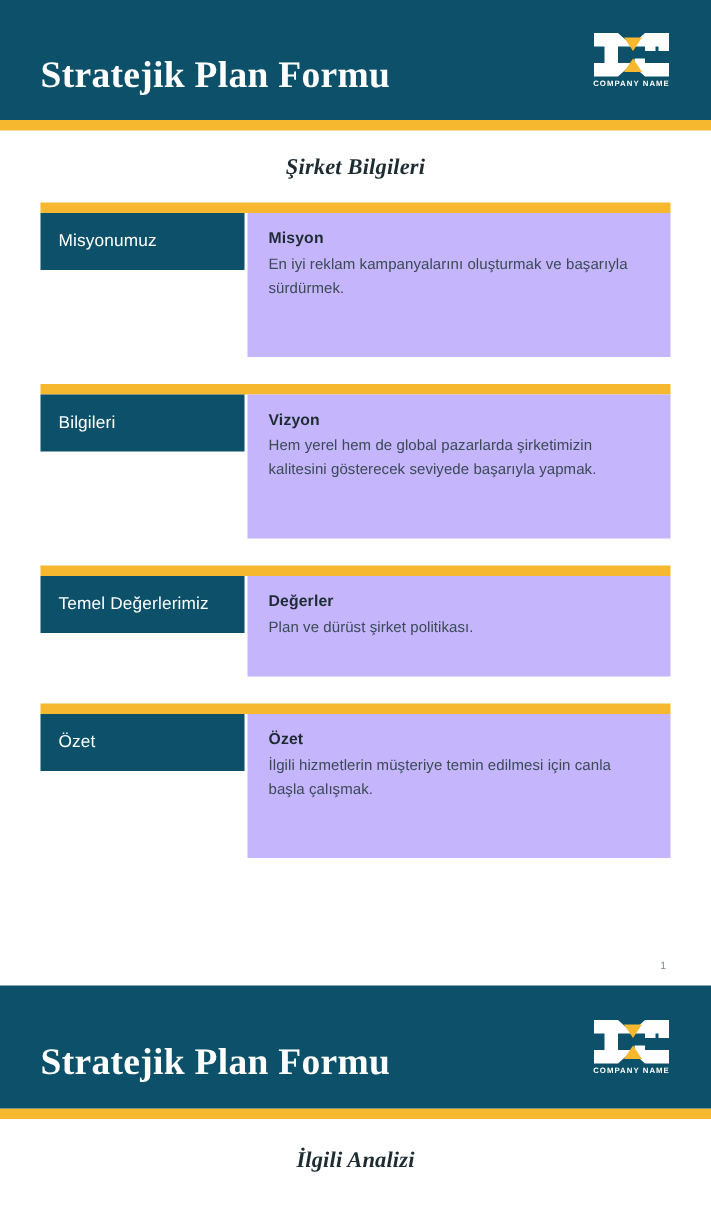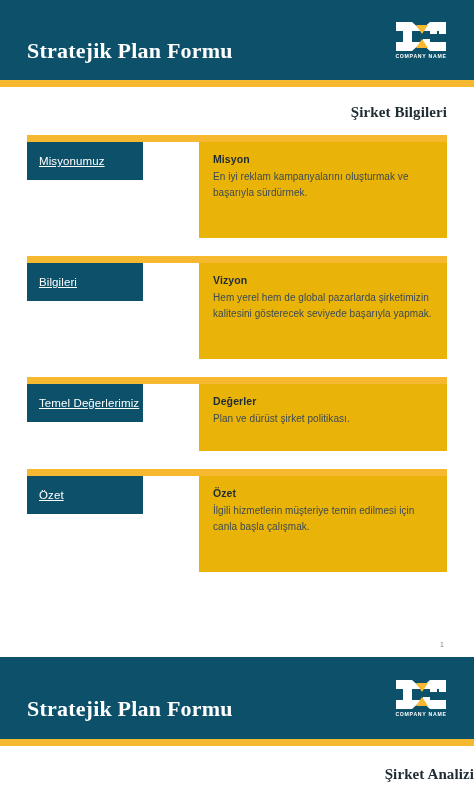--- a/index.html
+++ b/index.html
@@ -29,21 +29,21 @@
     align-items: center;
     justify-content: space-between;
     padding: 0 27px;
   }
   .banner.bottom { height: 82px; }
 
   .banner-title {
     color: #ffffff;
     font-family: "Liberation Serif", serif;
     font-weight: bold;
-    font-size: 22px;
+    font-size: 25px;
     letter-spacing: 0.2px;
     white-space: nowrap;
     margin-top: 21px;
   }
 
   .banner-rule {
     width: 100%;
     height: 7px;
     background: #f5b82e;
   }
@@ -65,27 +65,28 @@
     line-height: 1;
     white-space: nowrap;
   }
 
   
   .sheet {
     padding: 0 27px;
   }
 
   .section-title {
-    text-align: right;
+    text-align: center;
     font-family: "Liberation Serif", serif;
     font-weight: bold;
     font-size: 15px;
     color: #1d2b33;
     padding: 17px 0 14px 0;
     letter-spacing: 0.1px;
+    font-style: italic;
   }
 
   .section-title.bottom { padding: 20px 0 0 0; }
 
   
   .card {
     position: relative;
     margin-bottom: 18px;
   }
   .card-accent {
@@ -95,42 +96,40 @@
   }
   .card-body {
     position: relative;
     display: flex;
     align-items: stretch;
   }
   .card-label {
     position: absolute;
     left: 0;
     top: 0;
-    width: 116px;
+    width: 136px;
     height: 38px;
     background: #0c5069;
     color: #ffffff;
     font-size: 11.5px;
     display: flex;
     align-items: center;
     padding-left: 12px;
     z-index: 2;
     letter-spacing: 0.1px;
-    text-decoration: underline;
   }
   .card-spacer {
     width: 138px;
     flex: 0 0 138px;
     background: transparent;
   }
   .card-content {
     flex: 1 1 auto;
-    background: #eab308;
+    background: #c4b5fd;
     padding: 11px 14px 10px 14px;
-    margin-left: 34px;
   }
   .card-content-title {
     font-size: 10.5px;
     font-weight: bold;
     color: #1d2b33;
     margin-bottom: 4px;
     letter-spacing: 0.1px;
   }
   .card-content-text {
     font-size: 10px;
@@ -250,16 +249,16 @@
           <path d="M1 1 H17 L27 10 L17 10 L17 21 L27 21 L17 30 H1 V21 H8 V10 H1 Z" fill="#ffffff"></path>
           <path d="M51 1 H35 L25 10 H35 V13 H42 V10 H44 V21 H35 V18 H28 V21 H25 L35 30 H51 V21 H44 V13 H51 Z" fill="#ffffff"></path>
           <path d="M21 4 L33 4 L27 13 Z" fill="#f5b82e"></path>
           <path d="M21 27 L33 27 L27 18 Z" fill="#f5b82e"></path>
         </svg>
         <div class="logo-name">COMPANY NAME</div>
       </div>
     </div>
     <div class="banner-rule"></div>
 
-    <div class="section-title bottom">Şirket Analizi</div>
+    <div class="section-title bottom">İlgili Analizi</div>
   </div>
 
 </div>
 
 </body></html>

